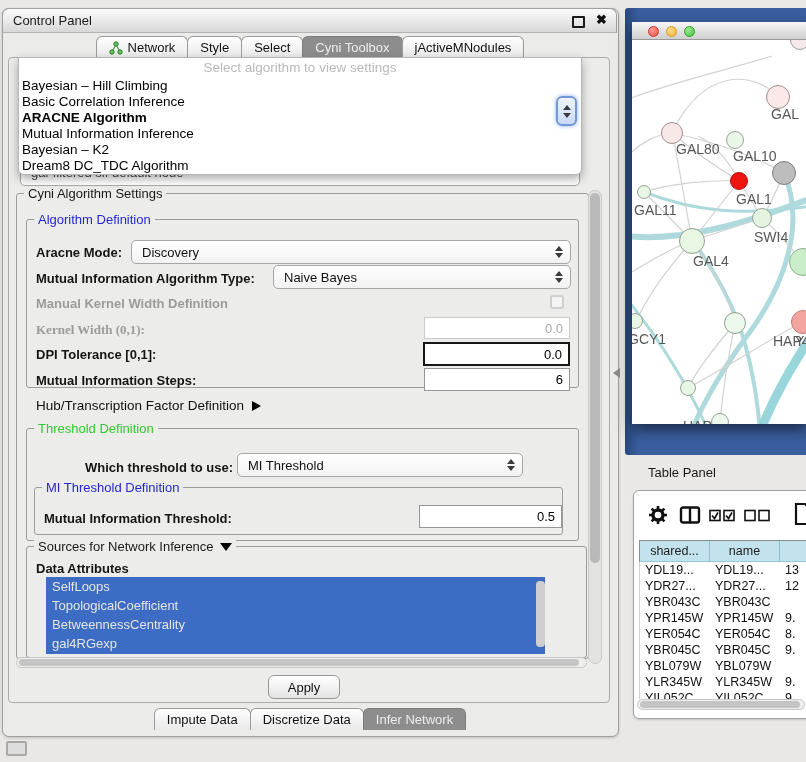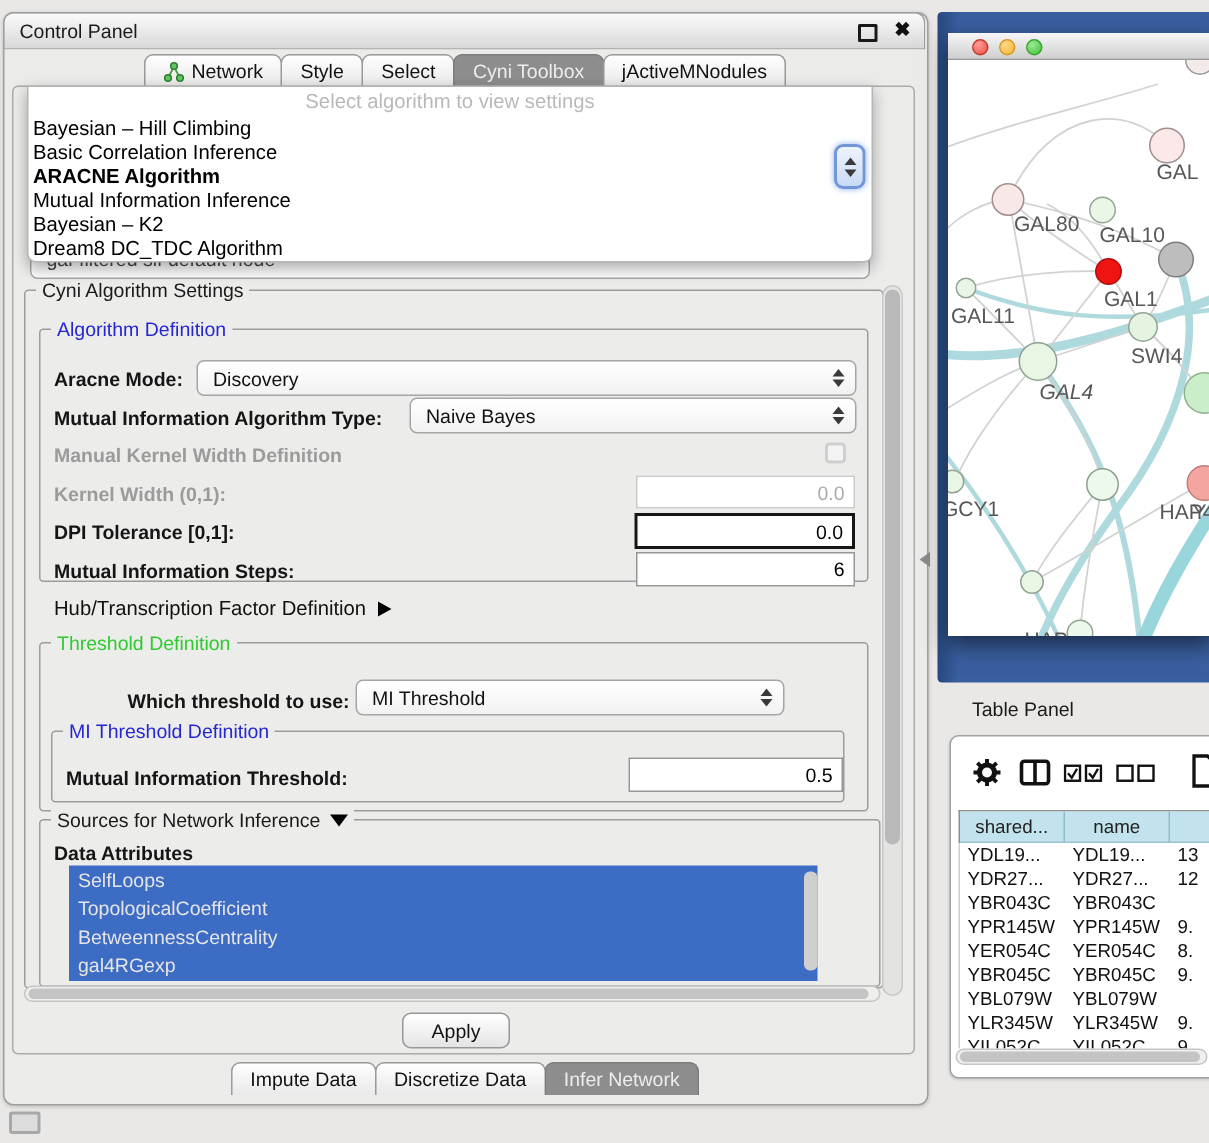--- a/index.html
+++ b/index.html
@@ -171,21 +171,21 @@
   <span class="blabel" style="left:36px;top:271px;">Mutual Information Algorithm Type:</span>
   <div class="combo" style="left:273px;top:265px;width:298px;">
     <span class="val">Naive Bayes</span>
     <span class="updown">
         <i class="up"></i>
         <i class="dn"></i>
       </span>
   </div>
   <span class="dlabel" style="left:36px;top:296px;">Manual Kernel Width Definition</span>
   <span class="checkbox" style="left:550px;top:295px;"></span>
-  <span class="dlabel" style="left:36px;top:322px;">Kernel Width (0,1):</span>
+  <span class="dlabel" style="left:36px;top:322px;font-family:Liberation Serif, serif;">Kernel Width (0,1):</span>
   <div class="field" style="left:424px;top:317px;width:146px;height:22px;border:1px solid #cbcbcb;color:#aaa;">
     <span>0.0</span>
   </div>
   <span class="blabel" style="left:36px;top:347px;">DPI Tolerance [0,1]:</span>
   <div class="field" style="left:423px;top:342px;width:147px;height:24px;border:2px solid #161616;color:#000;">
     <span>0.0</span>
   </div>
   <span class="blabel" style="left:36px;top:373px;">Mutual Information Steps:</span>
   <div class="field" style="left:424px;top:368px;width:146px;height:23px;border:1px solid #969696;color:#000;">
     <span>6</span>
@@ -297,21 +297,21 @@
         <div class="node" style="left: 94px; top: 91px; width: 18px; height: 18px; background: rgb(234, 246, 230); border: 1px solid rgb(149, 165, 149);"></div>
         <div class="nlabel" style="left: 101px; top: 108px;">GAL10</div>
         <div class="node" style="left: 140px; top: 121px; width: 24px; height: 24px; background: rgb(189, 189, 189); border: 1px solid rgb(126, 126, 126);"></div>
         <div class="node" style="left: 98px; top: 132px; width: 18px; height: 18px; background: rgb(238, 21, 17); border: 1px solid rgb(178, 13, 10);"></div>
         <div class="nlabel" style="left: 104px; top: 151px;">GAL1</div>
         <div class="node" style="left: 5px; top: 145px; width: 14px; height: 14px; background: rgb(233, 245, 229); border: 1px solid rgb(147, 163, 147);"></div>
         <div class="nlabel" style="left: 2px; top: 162px;">GAL11</div>
         <div class="node" style="left: 120px; top: 168px; width: 20px; height: 20px; background: rgb(229, 244, 225); border: 1px solid rgb(147, 163, 147);"></div>
         <div class="nlabel" style="left: 122px; top: 189px;">SWI4</div>
         <div class="node" style="left: 47px; top: 188px; width: 26px; height: 26px; background: rgb(232, 246, 228); border: 1px solid rgb(143, 159, 143);"></div>
-        <div class="nlabel" style="left: 61px; top: 213px; font-style: italic;">GAL4</div>
+        <div class="nlabel" style="left: 61px; top: 213px;">GAL4</div>
         <div class="node" style="left: 157px; top: 208px; width: 28px; height: 28px; background: rgb(201, 238, 201); border: 1px solid rgb(143, 175, 143);"></div>
         <div class="node" style="left: -5px; top: 273px; width: 16px; height: 16px; background: rgb(232, 246, 228); border: 1px solid rgb(147, 163, 147);"></div>
         <div class="nlabel" style="left: -4px; top: 291px;">GCY1</div>
         <div class="node" style="left: 92px; top: 272px; width: 22px; height: 22px; background: rgb(237, 249, 237); border: 1px solid rgb(143, 159, 143);"></div>
         <div class="nlabel" style="left: 103px; top: 293px; margin-left: 38px;">HAP4</div>
         <div class="node" style="left: 159px; top: 270px; width: 24px; height: 24px; background: rgb(245, 165, 160); border: 1px solid rgb(192, 127, 122);"></div>
         <div class="nlabel" style="left: 163px; top: 293px;">Y</div>
         <div class="node" style="left: 48px; top: 340px; width: 16px; height: 16px; background: rgb(232, 246, 228); border: 1px solid rgb(147, 163, 147);"></div>
         <div class="nlabel" style="left: 51px; top: 358px; margin-top: 20px;">HAP2</div>
         <div class="node" style="left: 79px; top: 373px; width: 18px; height: 18px; background: rgb(235, 248, 235); border: 1px solid rgb(147, 163, 147);"></div>

